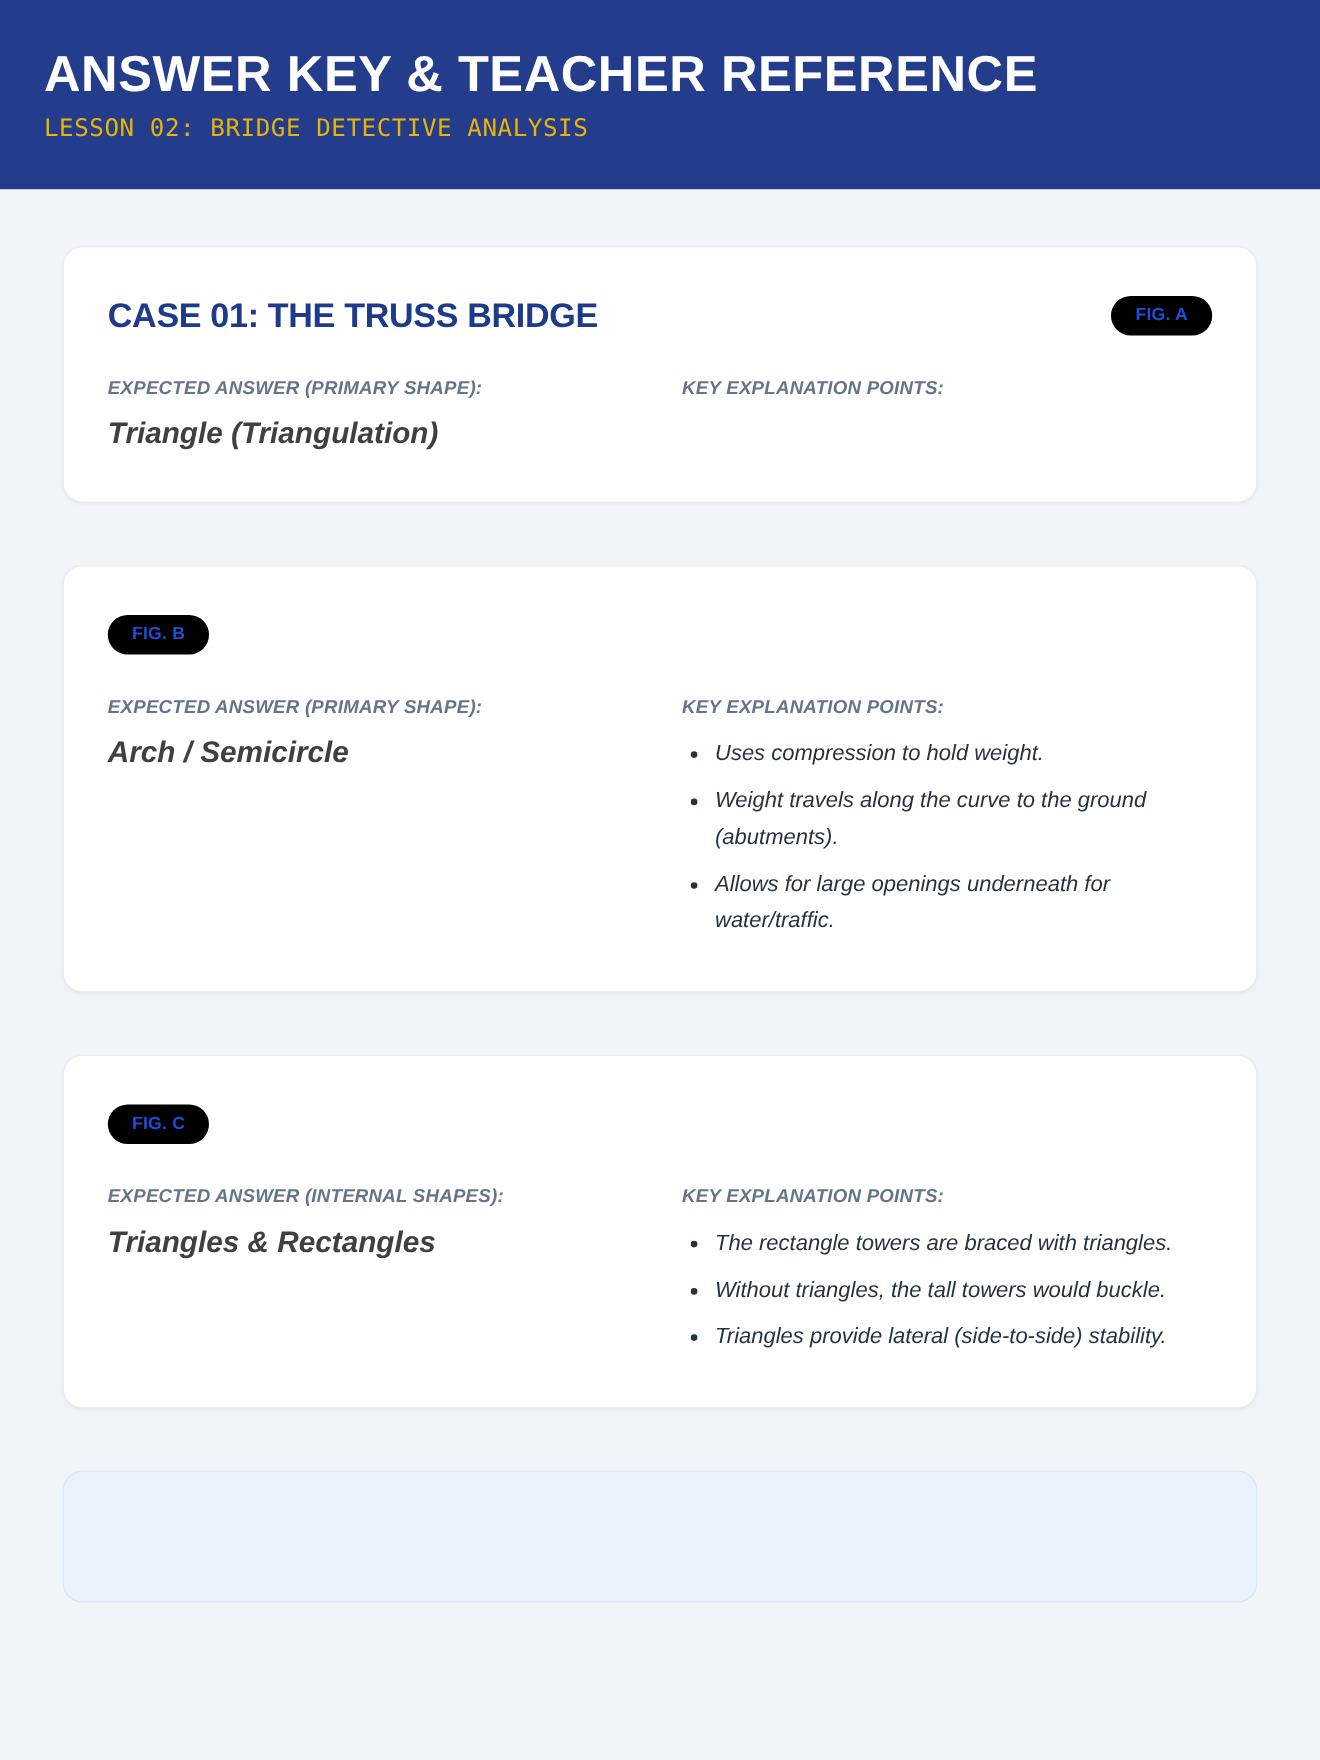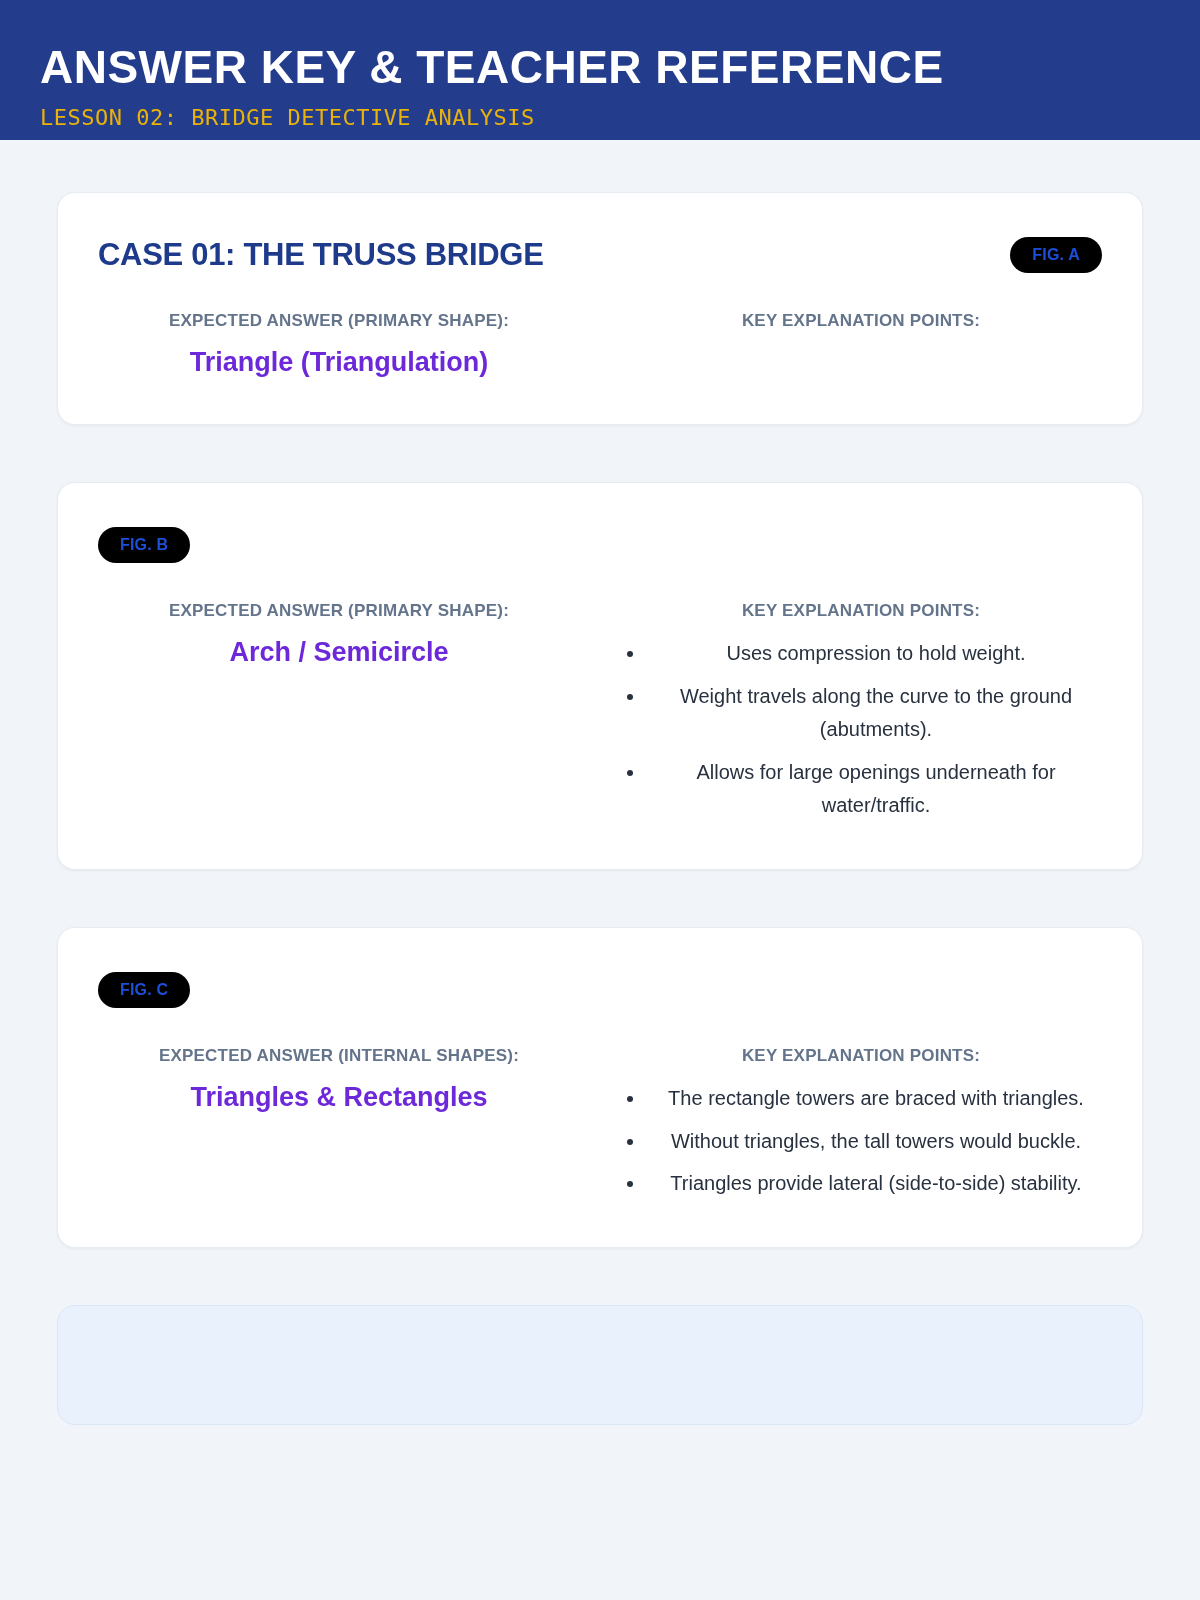--- a/index.html
+++ b/index.html
@@ -6,21 +6,21 @@
   html, body { width: 1200px; }
   body {
     height: 1600px;
     background: #f1f5f9;
     font-family: "Liberation Sans", sans-serif;
     overflow: hidden;
   }
   
   .banner {
     background: #243c8c;
-    height: 140px;
+    height: 172px;
     padding: 42px 40px 0 40px;
   }
   .banner-title {
     color: #ffffff;
     font-size: 46px;
     font-weight: bold;
     letter-spacing: 0.5px;
     line-height: 1.1;
   }
   .banner-subtitle {
@@ -34,21 +34,20 @@
   .content {
     padding: 52px 57px 0 57px;
   }
   .case-card {
     background: #ffffff;
     border: 1px solid #e7ecf3;
     border-radius: 18px;
     box-shadow: 0 1px 3px rgba(15,23,42,0.05);
     padding: 44px 40px 46px 40px;
     margin-bottom: 57px;
-    text-align: center;
   }
   .case-head {
     display: flex;
     justify-content: space-between;
     align-items: center;
     margin-bottom: 38px;
   }
   .case-title {
     color: #1e3a8a;
     font-size: 31px;
@@ -62,30 +61,31 @@
     font-weight: bold;
     border-radius: 20px;
     padding: 9px 22px;
     letter-spacing: 0.2px;
     white-space: nowrap;
   }
   .case-body {
     display: grid;
     grid-template-columns: 1fr 1fr;
     column-gap: 40px;
+    font-style: italic;
   }
   .col-label {
     color: #64748b;
     font-size: 17px;
     font-weight: bold;
     letter-spacing: 0.2px;
     margin-bottom: 16px;
   }
   .answer-value {
-    color: #6d28d9;
+    color: #404040;
     font-size: 27px;
     font-weight: bold;
   }
   .points-list {
     list-style: disc;
     padding-left: 26px;
     color: #28313f;
   }
   .points-list li {
     font-size: 20px;

